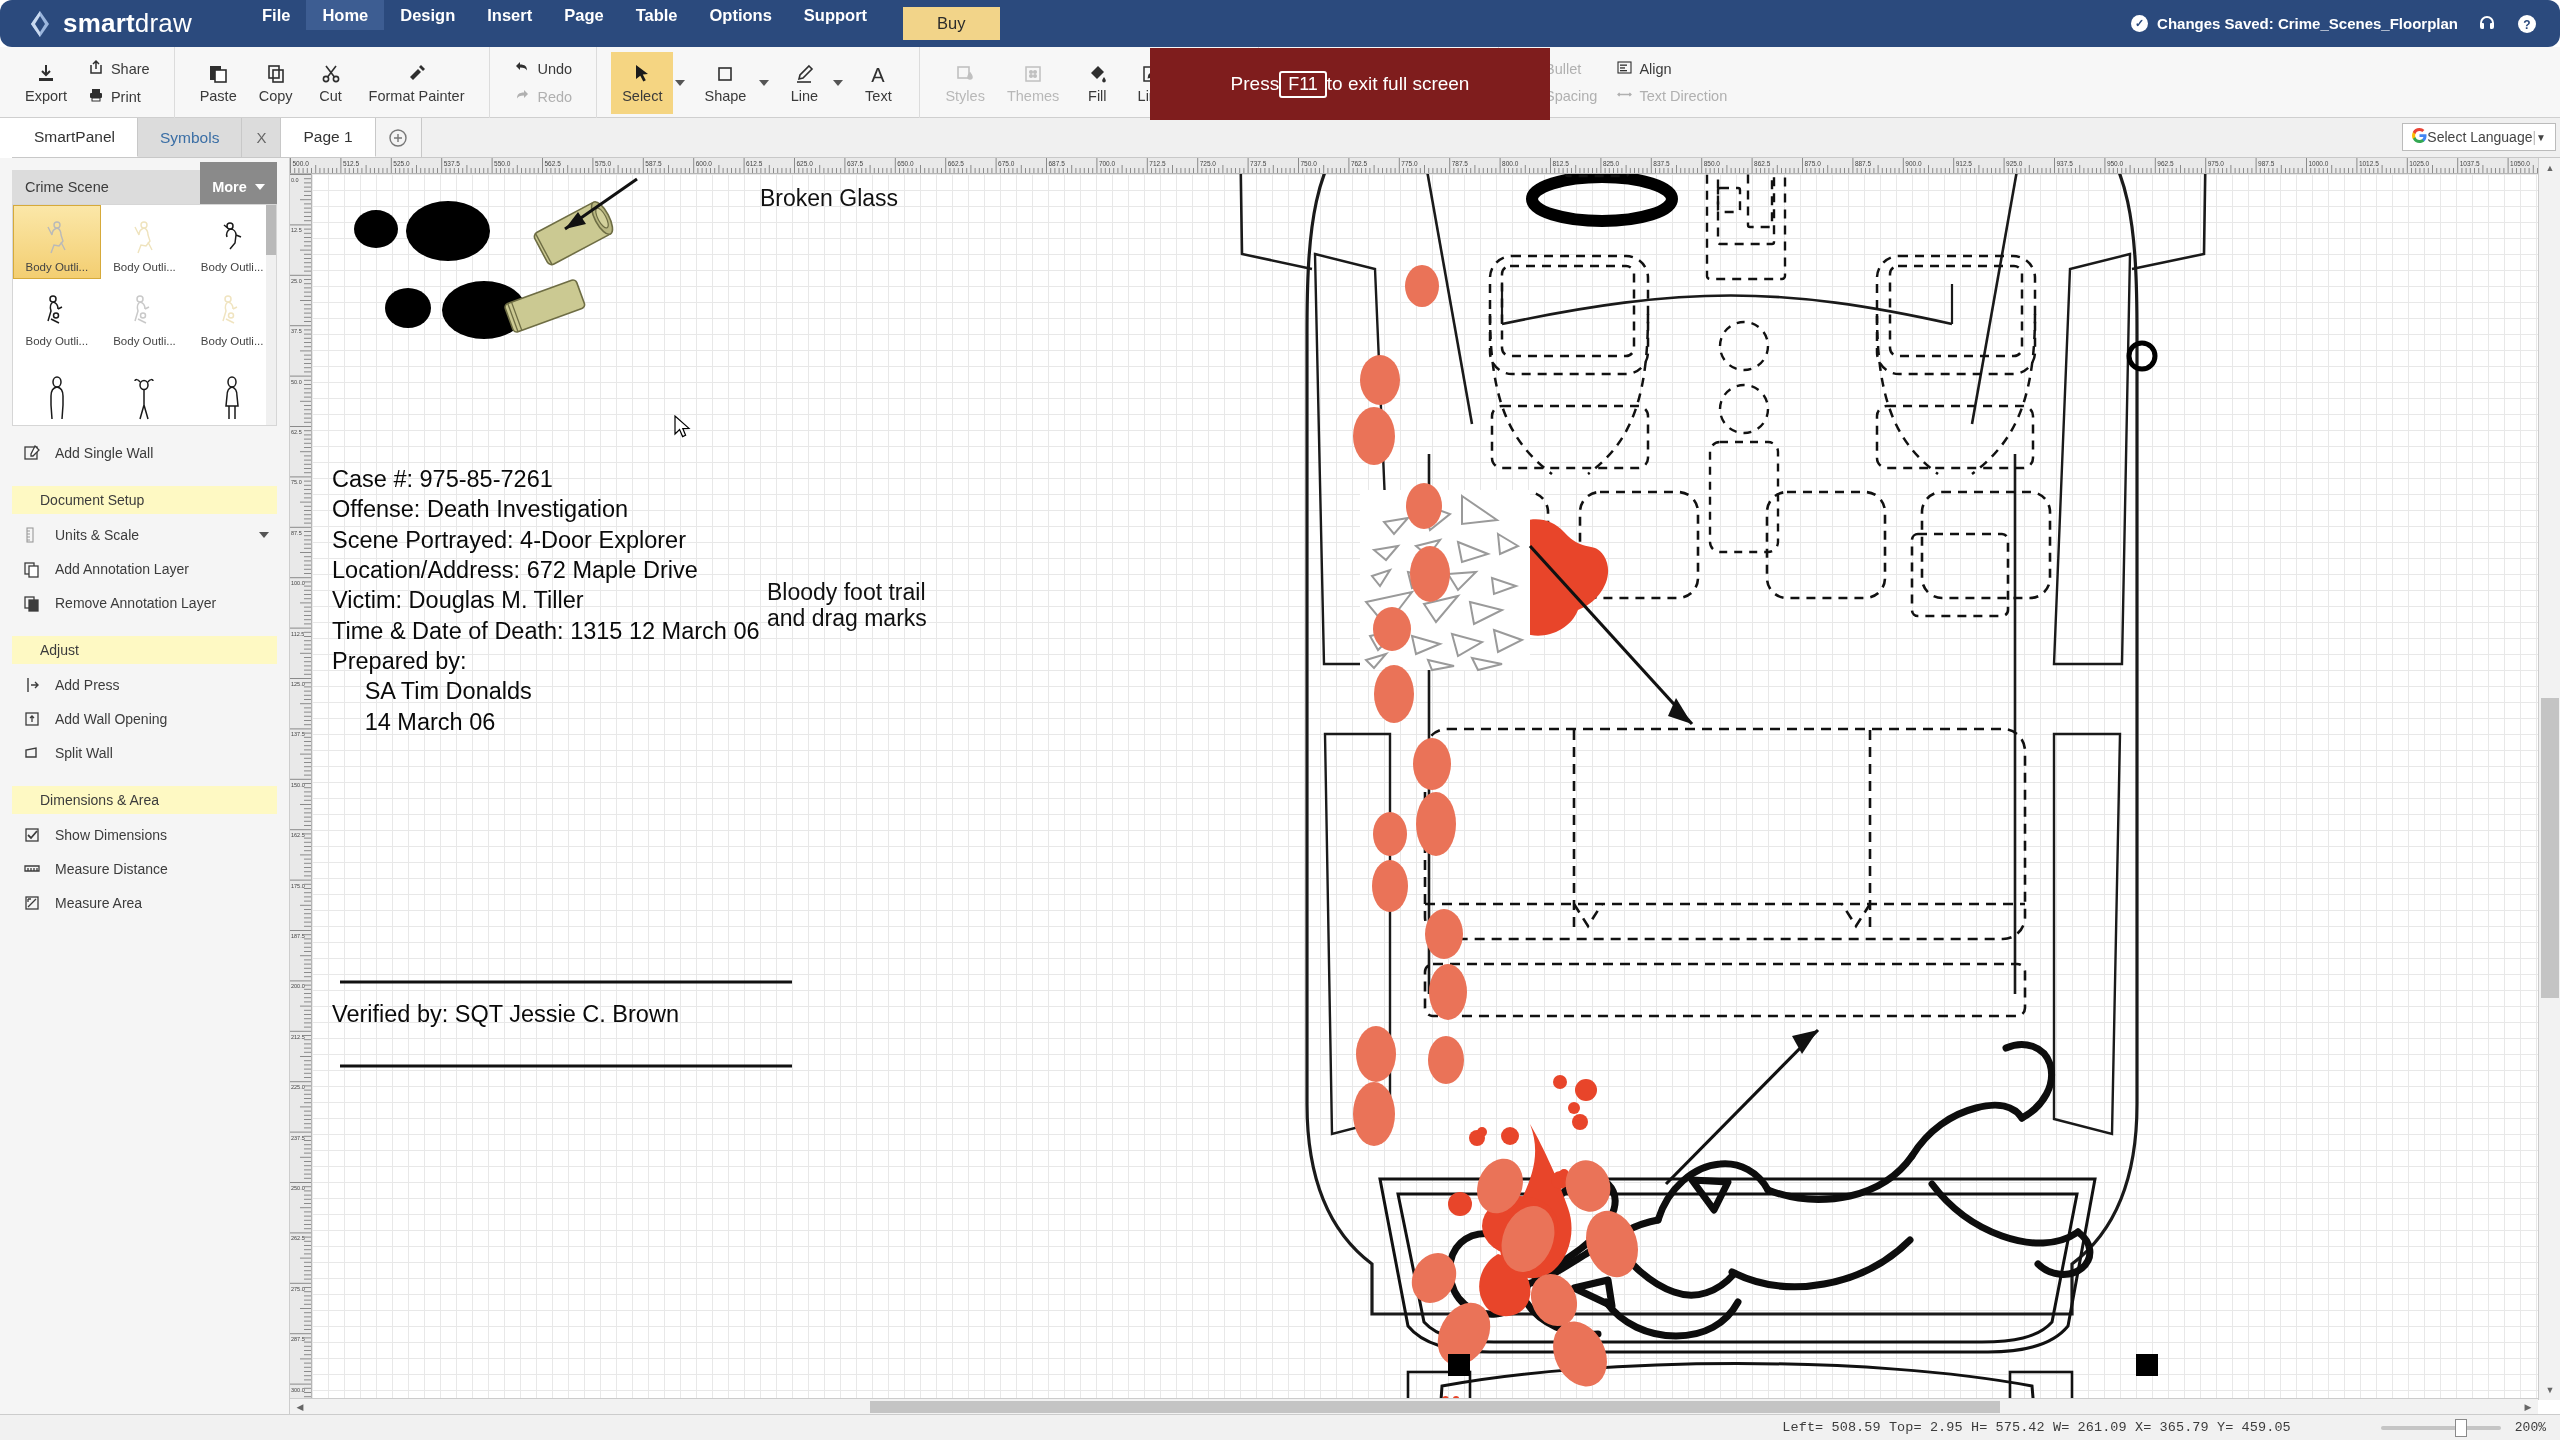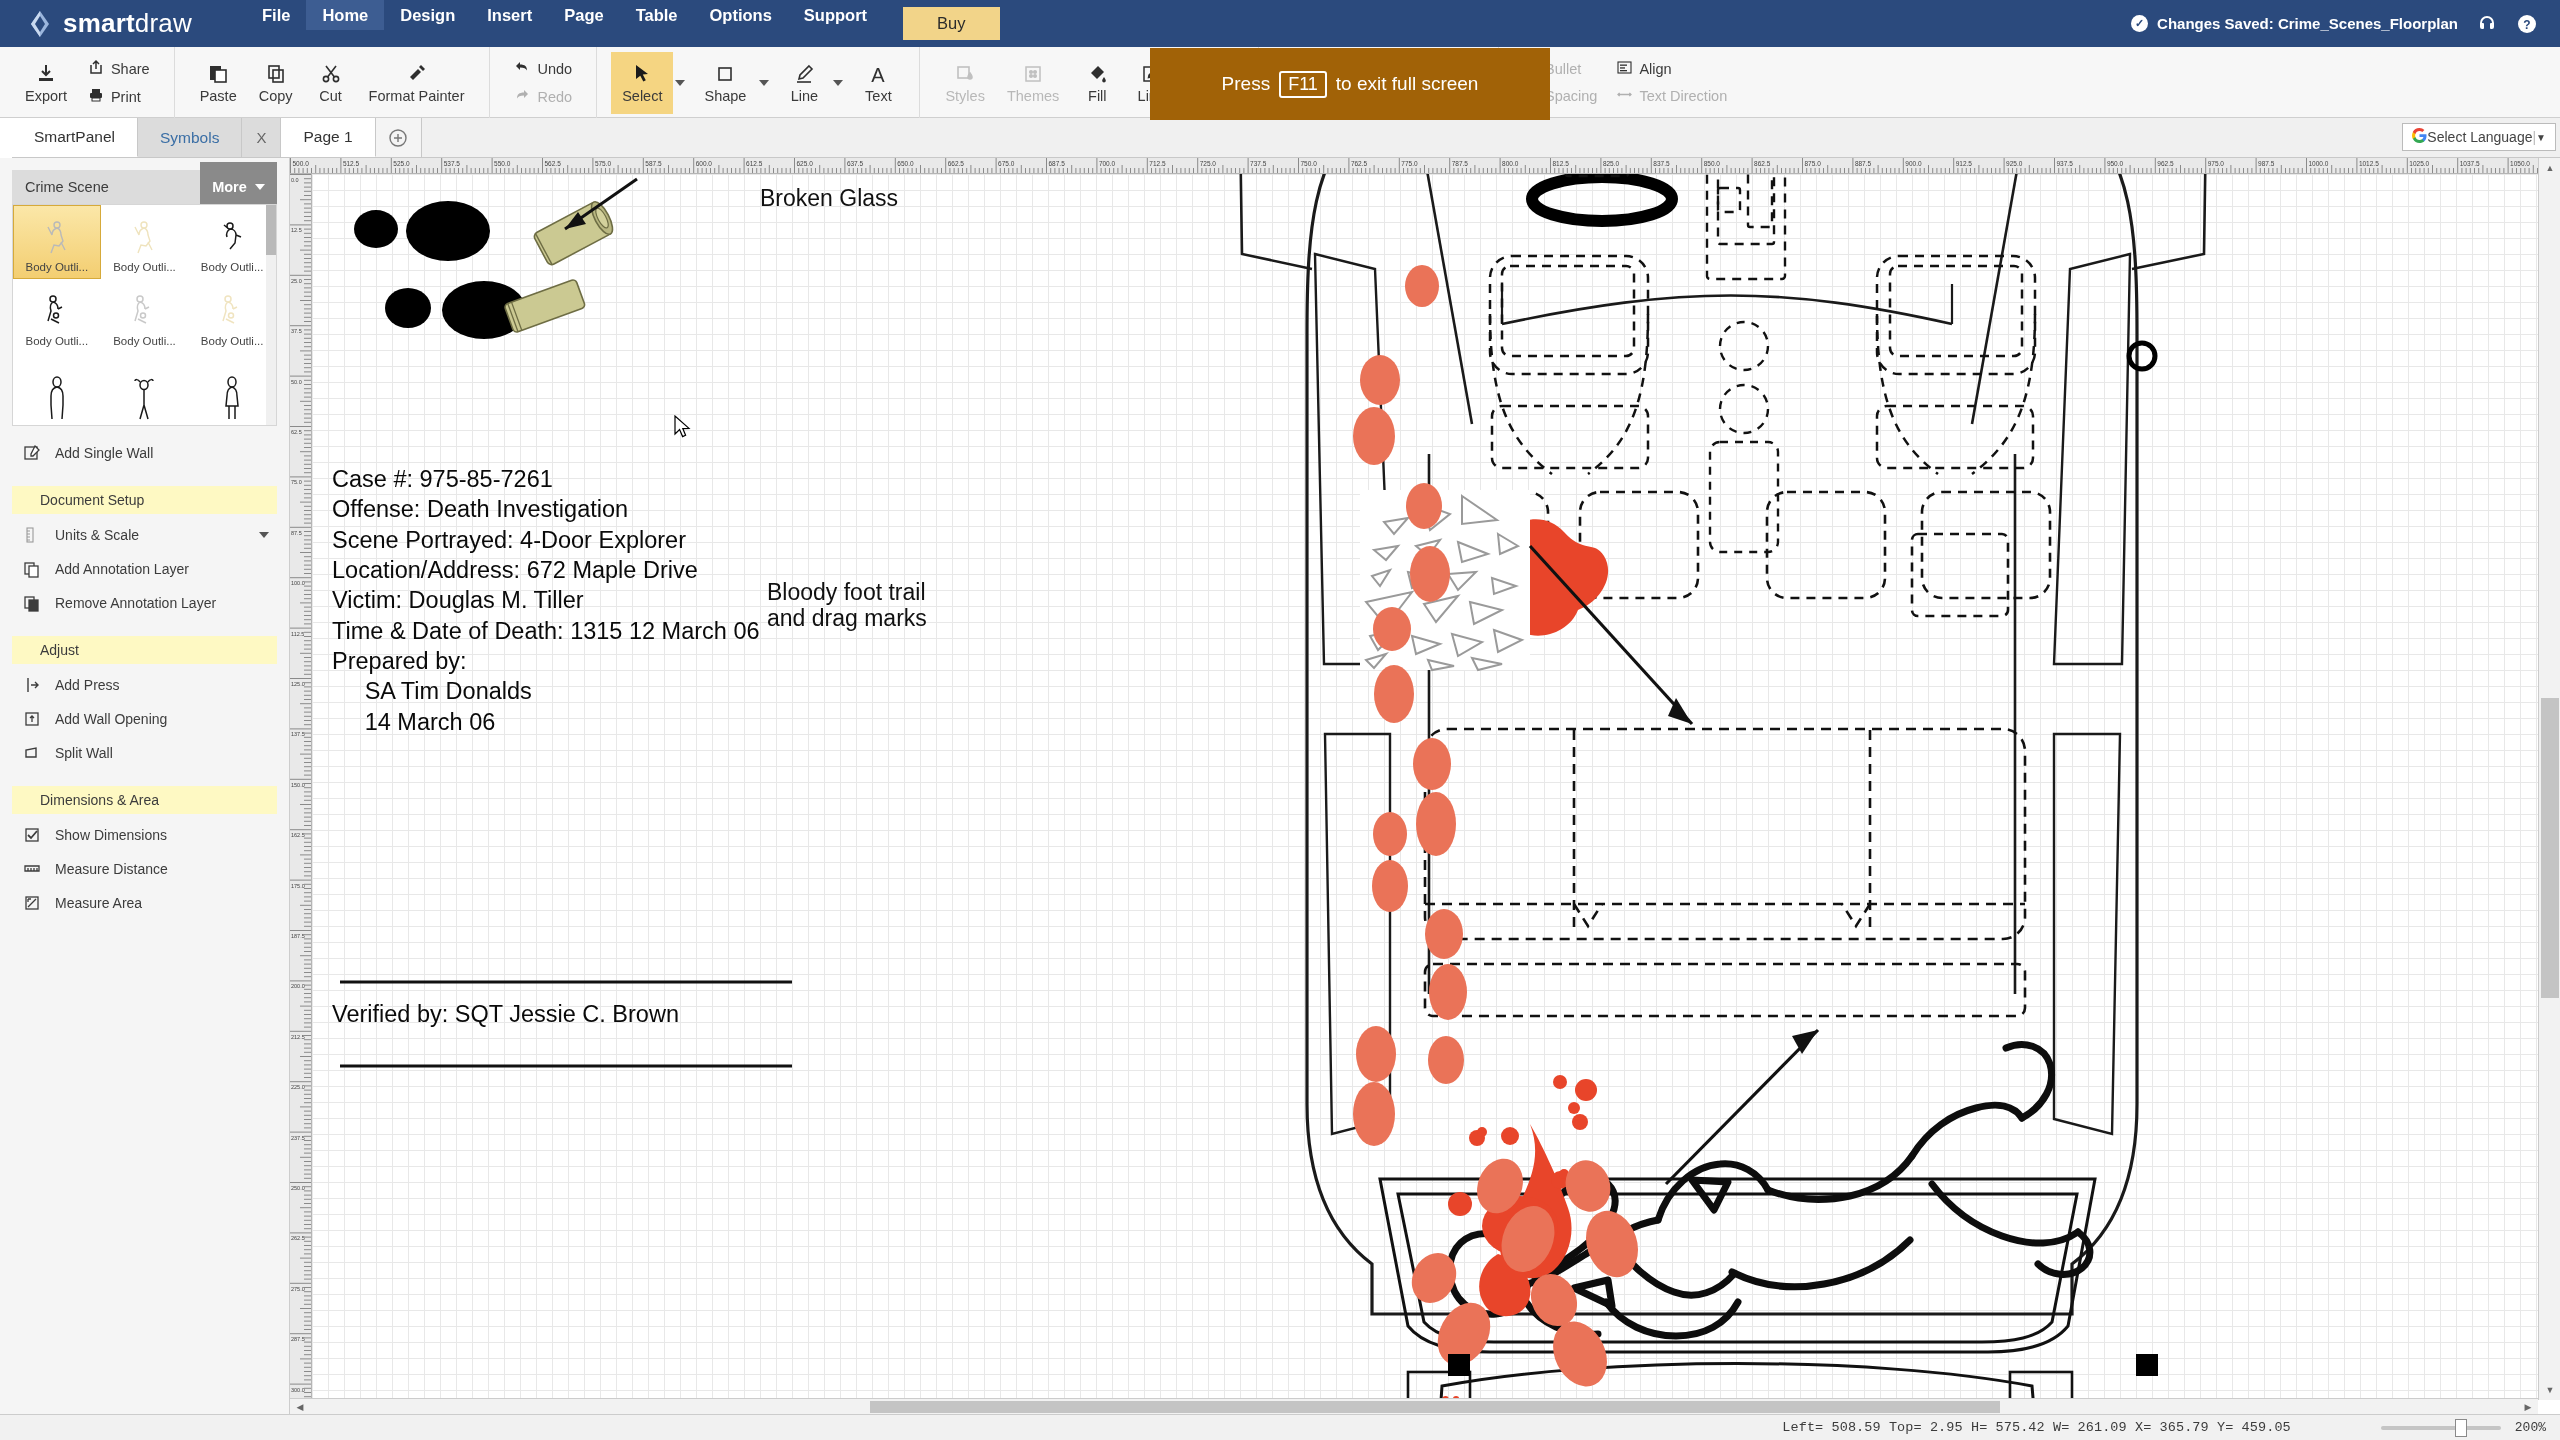--- a/index.html
+++ b/index.html
@@ -11,21 +11,21 @@
     font-family: "Liberation Sans", sans-serif;
     background: #ffffff;
     -webkit-font-smoothing: antialiased;
   }
   #app { position: relative; width: 2560px; height: 1440px; }
 
   
   .menubar {
     position: absolute; top: 0; left: 0; width: 2560px; height: 47px;
     background: #2b4a7d;
-    display: flex; align-items: center;
+    display: flex; align-items: center; border-radius: 12px;
   }
   .logo-wrap { display: flex; align-items: center; margin-left: 26px; }
   .logo-diamond { width: 28px; height: 28px; position: relative; margin-right: 9px; }
   .logo-text { color: #fff; font-size: 26px; letter-spacing: .2px; }
   .logo-text b { font-weight: 700; }
   .logo-text span.light { font-weight: 300; }
   .menu-items { display: flex; align-items: stretch; height: 47px; margin-left: 54px; }
   .menu-item {
     color: #ffffff; font-size: 16.5px; font-weight: 600;
     padding: 0 16px; display: flex; align-items: center; height: 30px;
@@ -69,22 +69,22 @@
   .rstack { display: flex; flex-direction: column; justify-content: center; gap: 9px; padding: 0 10px; }
   .rstack .row { display: flex; align-items: center; gap: 7px; font-size: 14.5px; color: #3a3a3a; cursor: default;}
   .rstack .row.dim { color: #b0b0b0; }
   .caret { width: 0; height: 0; border-left: 5px solid transparent; border-right: 5px solid transparent; border-top: 6px solid #555; margin: 0 8px 0 2px; align-self: center;}
   .fmt-row { display:flex; align-items:center; gap:16px; font-size:17px; color:#b9b9b9; padding: 0 14px;}
   .fmt-row .on { color:#2a2a2a; font-weight:bold; }
 
   
   .fs-hint {
     position: absolute; left: 1150px; top: 48px; width: 400px; height: 72px;
-    background: #a16207; color: #fff; display: flex; align-items: center;
-    justify-content: center; gap: 9px; font-size: 19px; z-index: 40;
+    background: #7f1d1d; color: #fff; display: flex; align-items: center;
+    justify-content: center; font-size: 19px; z-index: 40;
   }
   .key-box { border: 2px solid #fff; border-radius: 3px; padding: 1px 7px; font-size: 18px; }
 
   
   .tabstrip {
     position: absolute; top: 118px; left: 12px; width: 2560px; height: 40px;
     background: #f0f0f0; border-bottom: 1px solid #c8c8c8; display: flex; align-items: stretch;
   }
   .ptab {
     display: flex; align-items: center; padding: 0 22px; font-size: 15.5px;

